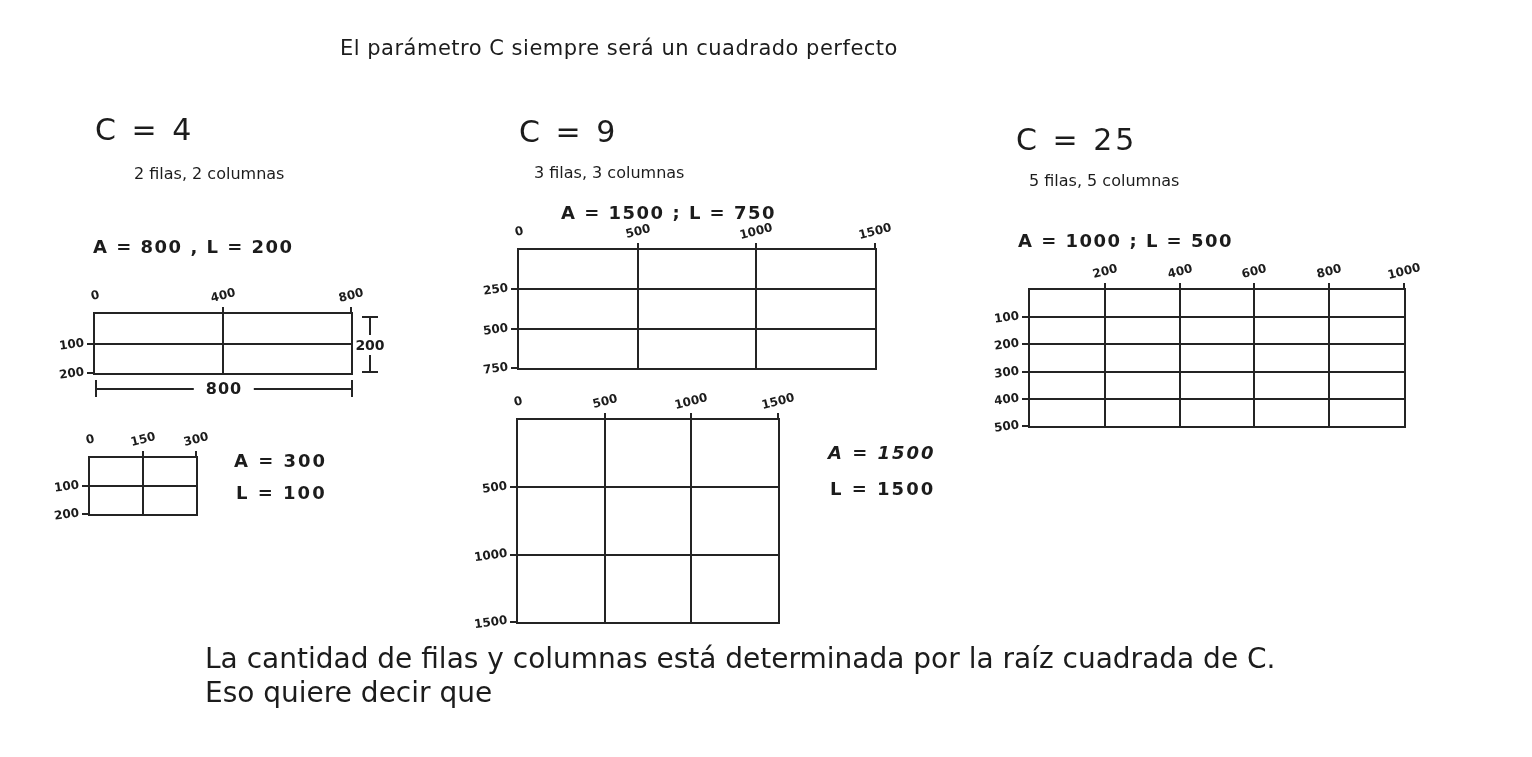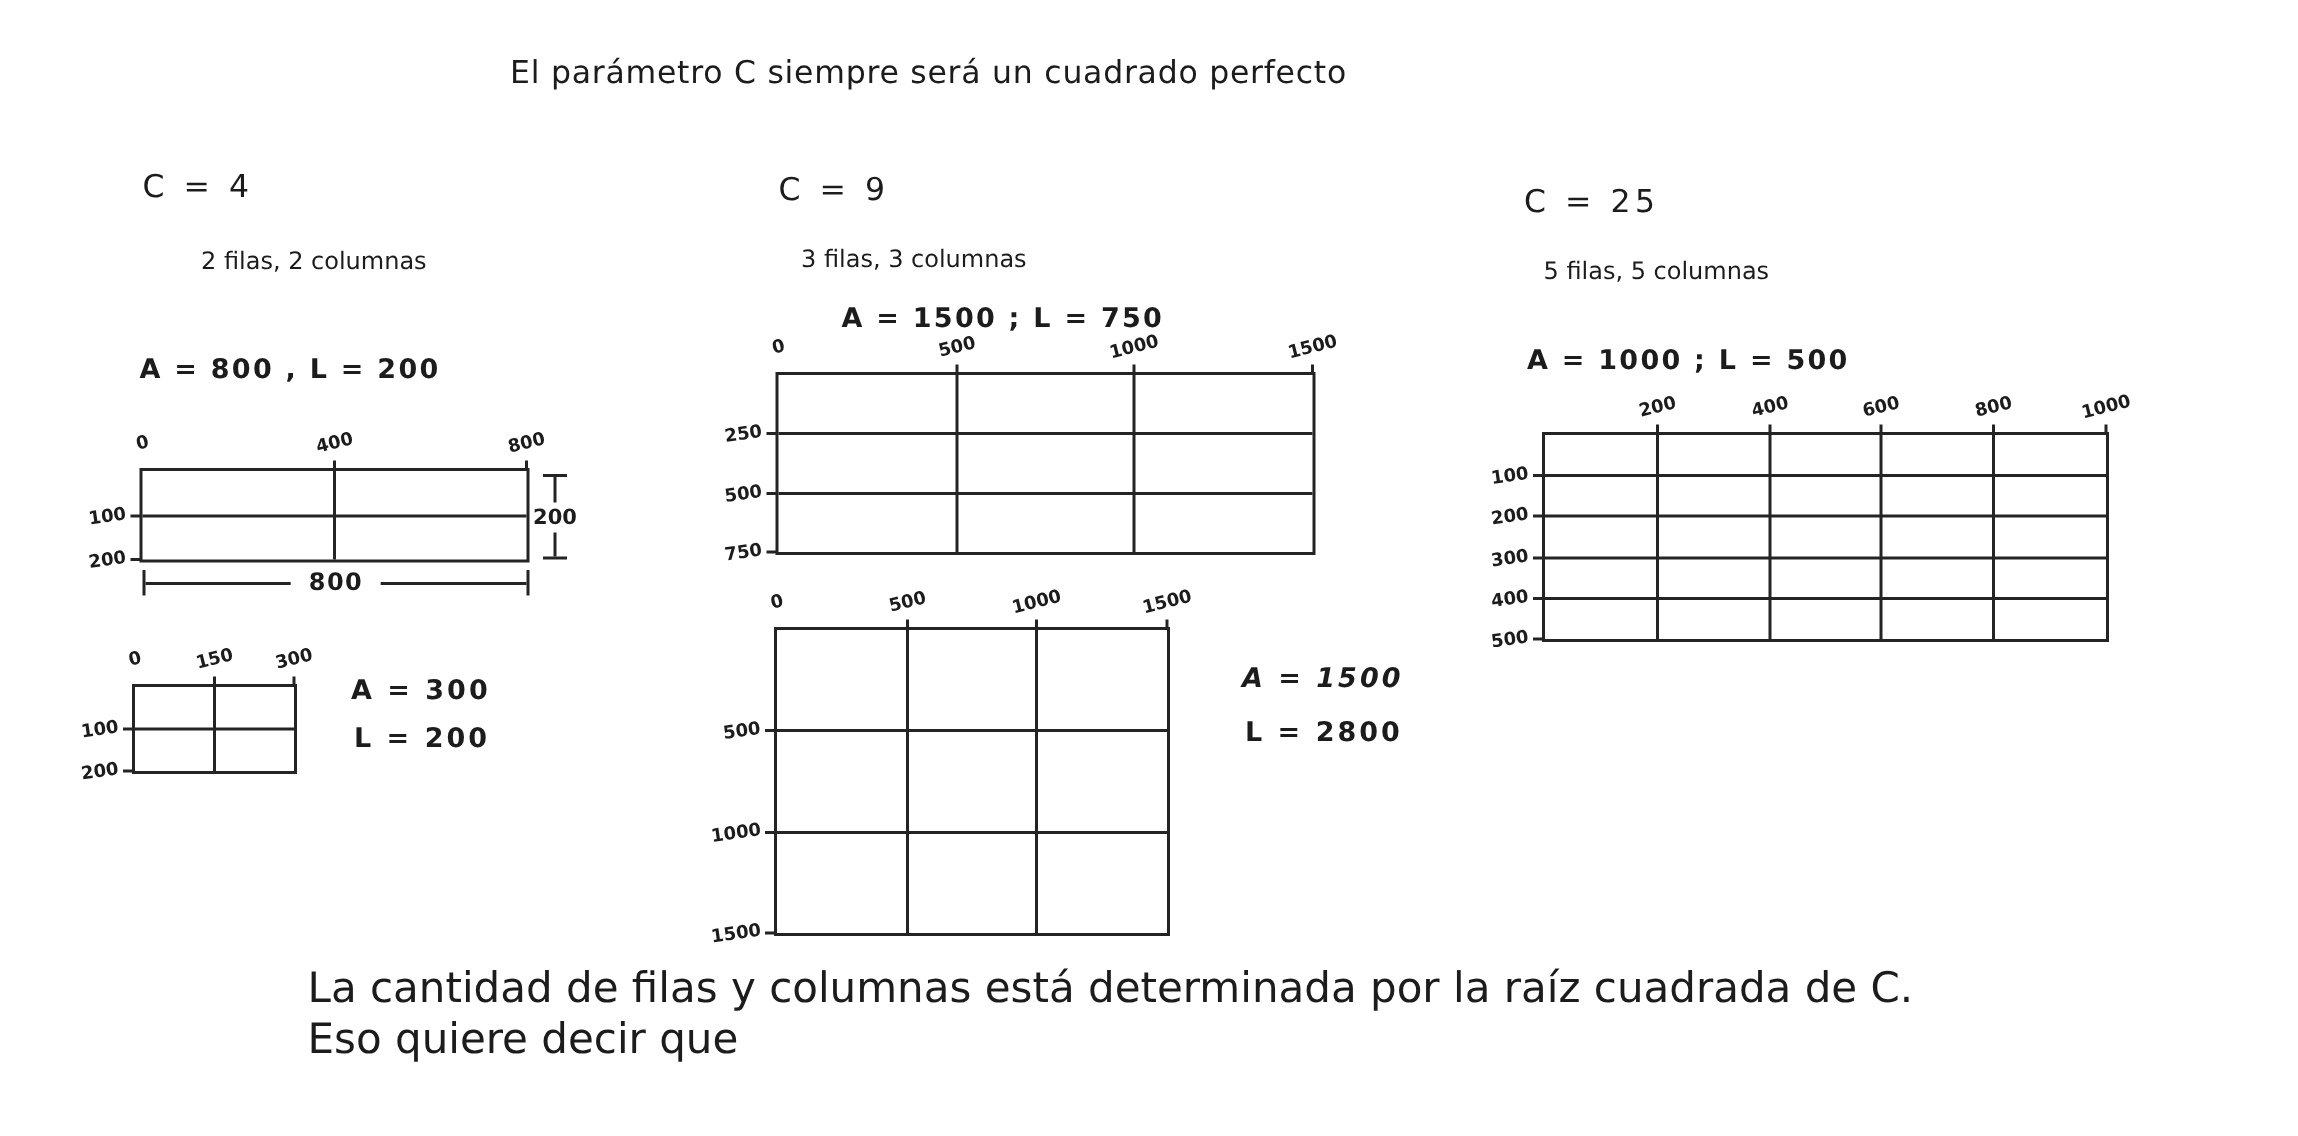--- a/index.html
+++ b/index.html
@@ -5,21 +5,21 @@
   html,body{margin:0;padding:0;background:#ffffff;}
   #canvas{
     position:relative;width:1532px;height:757px;background:#ffffff;overflow:hidden;
     font-family:"DejaVu Sans",sans-serif;color:#1c1c1c;
   }
   .abs{position:absolute;}
   .title{
     left:340px;top:36px;width:710px;
     font-size:21px;letter-spacing:0.5px;
   }
-  .heading{font-size:21px;letter-spacing:3px;}
+  .heading{font-size:30px;letter-spacing:3px;}
   .subtitle{font-size:16px;}
   .formula{font-size:18px;font-weight:700;letter-spacing:1.5px;}
 
   
   .s1-heading{left:95px;top:112px;}
   .s1-subtitle{left:134px;top:164px;}
   .s1-formula{left:93px;top:236px;}
   
   .s2-heading{left:519px;top:114px;}
   .s2-subtitle{left:534px;top:163px;}
@@ -127,21 +127,21 @@
       <div class="xtick" style="left: calc(50% - 1px);"></div>
       <span class="xlab" style="left: 50%;">150</span>
       <div class="xtick" style="left: calc(100% - 1px);"></div>
       <span class="xlab" style="left: 100%;">300</span>
       <div class="ytick" style="top: calc(50% - 1px);"></div>
       <span class="ylab" style="top: 50%;">100</span>
       <div class="ytick" style="top: calc(100% - 1px);"></div>
       <span class="ylab" style="top: 100%;">200</span>
     </div>
   <div class="abs note n-c4small-a">A = 300</div>
-  <div class="abs note n-c4small-l">L = 200</div>
+  <div class="abs note n-c4small-l">L = 100</div>
 
   <div class="abs heading s2-heading">C = 9</div>
   <div class="abs subtitle s2-subtitle">3 filas, 3 columnas</div>
   <div class="abs formula s2-formula">A = 1500 ;   L = 750</div>
 
   <div class="grid g3">
       <div class="vline" style="left: 33.3333%;"></div>
       <div class="vline" style="left: 66.6667%;"></div>
       <div class="hline" style="top: 33.3333%;"></div>
       <div class="hline" style="top: 66.6667%;"></div>
@@ -172,21 +172,21 @@
       <div class="xtick" style="left: calc(100% - 1px);"></div>
       <span class="xlab" style="left: 100%;">1500</span>
       <div class="ytick" style="top: calc(33.3333% - 1px);"></div>
       <span class="ylab" style="top: 33.3333%;">500</span>
       <div class="ytick" style="top: calc(66.6667% - 1px);"></div>
       <span class="ylab" style="top: 66.6667%;">1000</span>
       <div class="ytick" style="top: calc(100% - 1px);"></div>
       <span class="ylab" style="top: 100%;">1500</span>
     </div>
   <div class="abs note n-c9sq-a">A = 1500</div>
-  <div class="abs note n-c9sq-l">L = 2800</div>
+  <div class="abs note n-c9sq-l">L = 1500</div>
 
   <div class="abs heading s3-heading">C = 25</div>
   <div class="abs subtitle s3-subtitle">5 filas, 5 columnas</div>
   <div class="abs formula s3-formula">A = 1000  ;   L = 500</div>
 
   <div class="grid g5">
       <div class="vline" style="left: 20%;"></div>
       <div class="vline" style="left: 40%;"></div>
       <div class="vline" style="left: 60%;"></div>
       <div class="vline" style="left: 80%;"></div>

